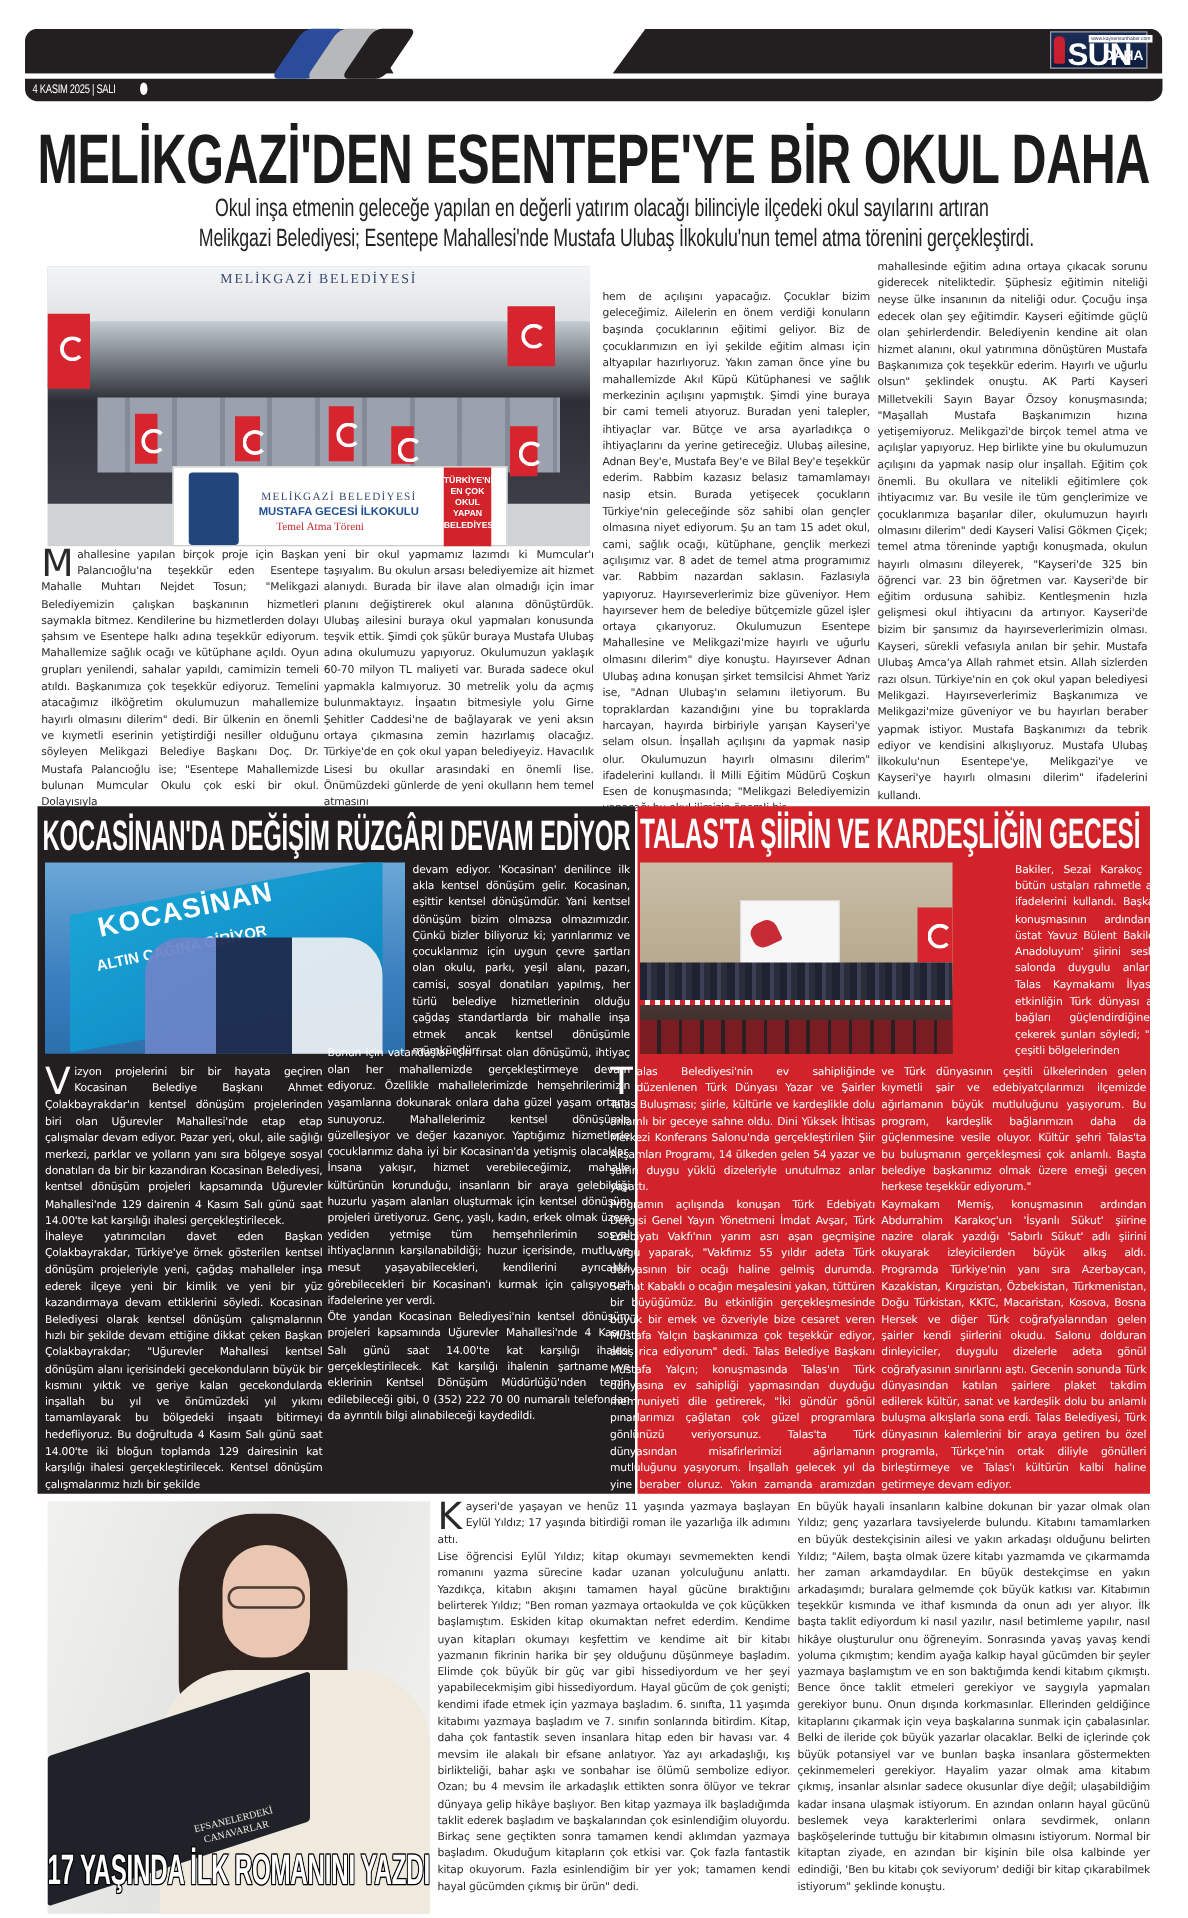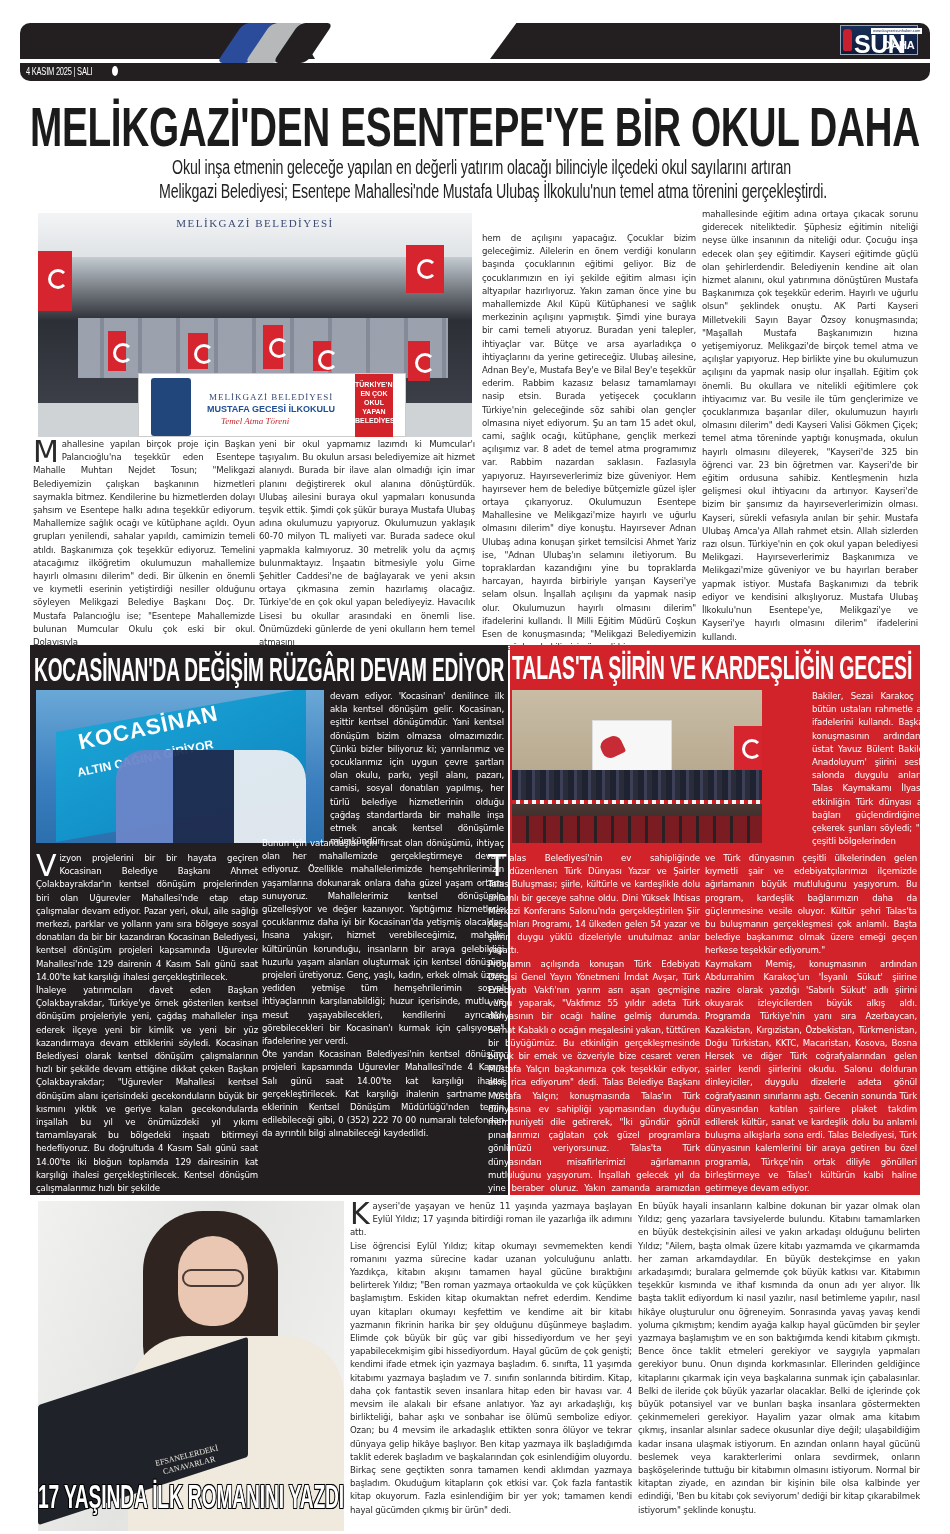--- a/index.html
+++ b/index.html
@@ -37,21 +37,21 @@
   .tent-top { position: absolute; left: 0; top: 0; width: 100%; height: 44px; background: linear-gradient(#f3f4f5, #dfe3e6); }
   .tent-label { position: absolute; left: 0; top: 4px; width: 100%; text-align: center; font-family: "Liberation Serif", serif; font-size: 11px; color: #3a4a74; letter-spacing: 1.5px; }
   .crowd-bg { position: absolute; left: 0; top: 40px; width: 100%; height: 150px; background: linear-gradient(#cdd6dc, #2d2f36 45%, #3c3f48); }
   .kids { position: absolute; left: 40px; top: 105px; width: 370px; height: 60px; background: repeating-linear-gradient(90deg, #a7adba 0 22px, #8e94a3 22px 26px, #a7adba 26px 38px); opacity: .9; }
   .flag { position: absolute; background: #d6252f; }
   .flag::after { content: ""; position: absolute; left: 30%; top: 30%; width: 14px; height: 14px; border-radius: 50%; border: 3px solid #fff; border-right-color: transparent; }
   .photo-podium { position: absolute; left: 100px; top: 160px; width: 268px; height: 64px; background: #ffffff; border: 1px solid #ccc; }
   .podium-seal { position: absolute; left: 12px; top: 4px; width: 40px; height: 58px; background: #21467b; border-radius: 3px; }
   .podium-l1 { position: absolute; left: 70px; top: 18px; font-family: "Liberation Serif", serif; font-size: 9px; color: #3a4a74; letter-spacing: 1px; }
   .podium-l2 { position: absolute; left: 68px; top: 30px; font-weight: bold; font-size: 9px; color: #1f4e95; }
-  .podium-l3 { position: absolute; left: 82px; top: 42px; font-style: italic; font-family: "Liberation Serif", serif; font-size: 9px; color: #c42a2f; }
+  .podium-l3 { position: absolute; left: 82px; top: 42px; font-family: "Liberation Serif", serif; font-size: 9px; color: #c42a2f; }
   .podium-red { position: absolute; right: 12px; top: 0; width: 38px; height: 64px; background: #d2232a; color: #fff; font-weight: bold; font-size: 7px; line-height: 9px; text-align: center; padding-top: 6px; }
 
   
   .col { position: absolute; font-family: "DejaVu Sans", sans-serif; font-size: 8.6px; line-height: 13.2px; color: #2a2a2a; text-align: justify; letter-spacing: -0.15px; hyphens: auto; }
   .col p { margin: 0; }
   .dropcap { float: left; font-size: 30px; line-height: 24px; margin: 2px 3px 0 0; font-family: "DejaVu Sans", sans-serif; font-weight: normal; }
 
   
   .koc-box { position: absolute; left: 30px; top: 645px; width: 478px; height: 550px; background: #231f20; }
   .koc-title { position: absolute; left: 34px; top: 650px; width: 470px; height: 38px; overflow: visible; }

